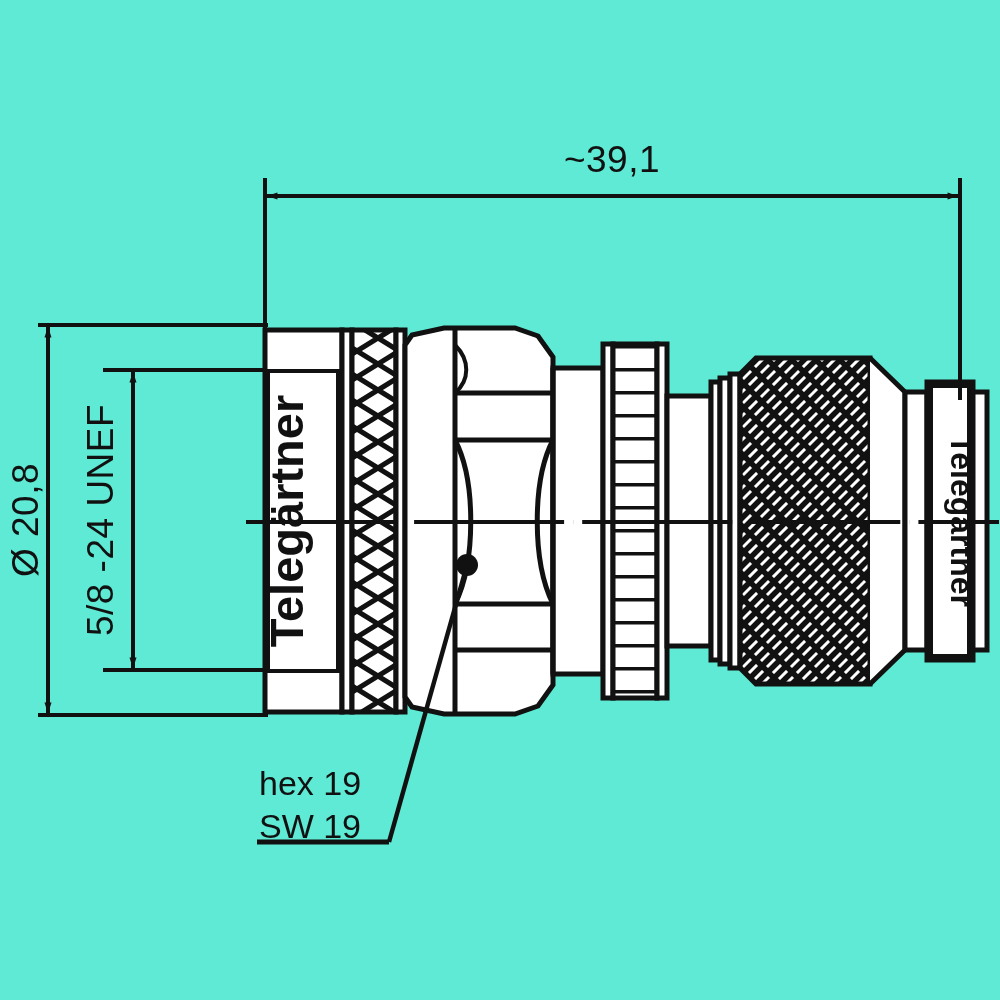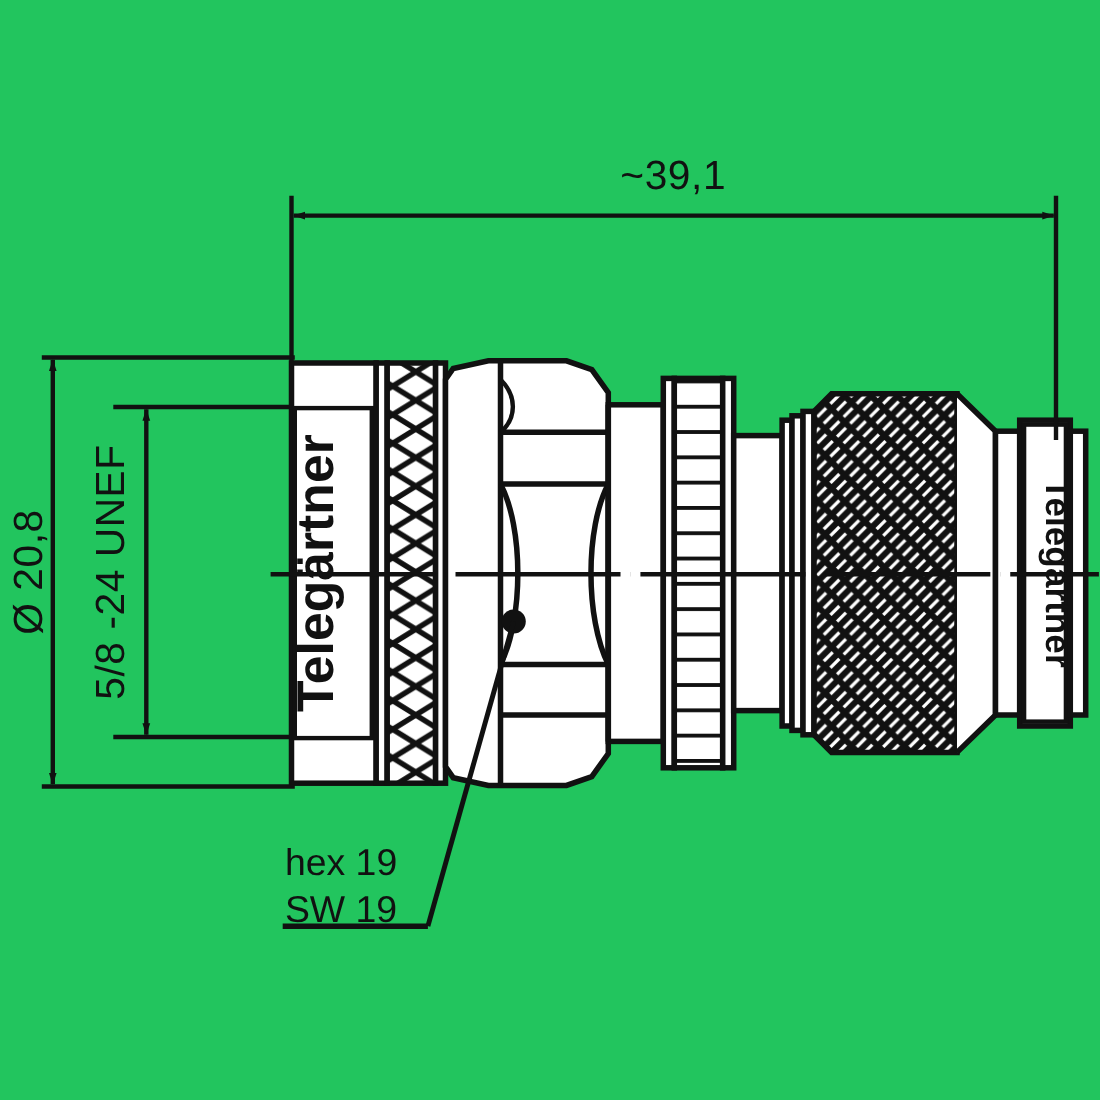--- a/index.html
+++ b/index.html
@@ -2,21 +2,21 @@
 <html><head>
 <meta charset="utf-8">
 <title>Technical Drawing</title>
 <style>
   html,body{margin:0;padding:0;background:#ffffff;}
   body{
     width:1000px;height:1000px;overflow:hidden;
     font-family:"Liberation Sans", sans-serif;
     color:#1a1a1a;
   }
-  #stage{position:relative;width:1000px;height:1000px;background:#22c55e;}
+  #stage{position:relative;width:1000px;height:1000px;background:#5eead4;}
   svg#drawing{position:absolute;left:0;top:0;width:1000px;height:1000px;display:block;}
   .dimtext{
     font-family:"Liberation Sans", sans-serif;
     font-size:37px;font-weight:400;fill:#111111;letter-spacing:0.5px;
   }
   .leadtext{
     font-family:"Liberation Sans", sans-serif;
     font-size:34px;font-weight:400;fill:#111111;
   }
   .brandtext{

